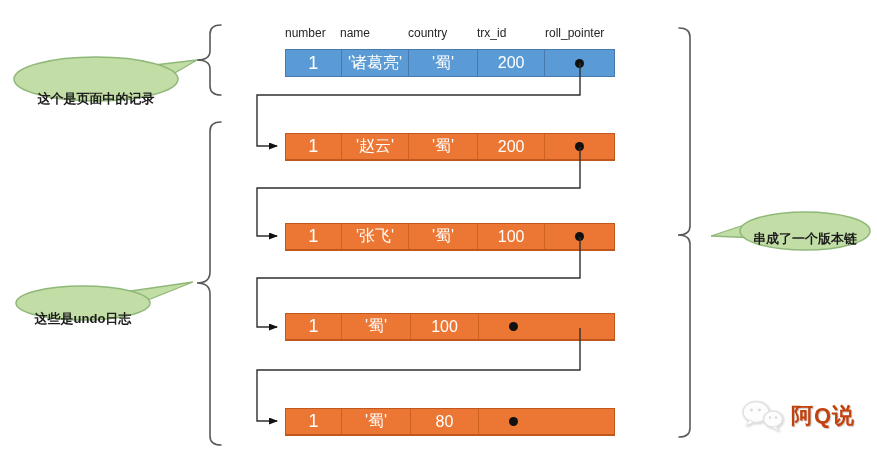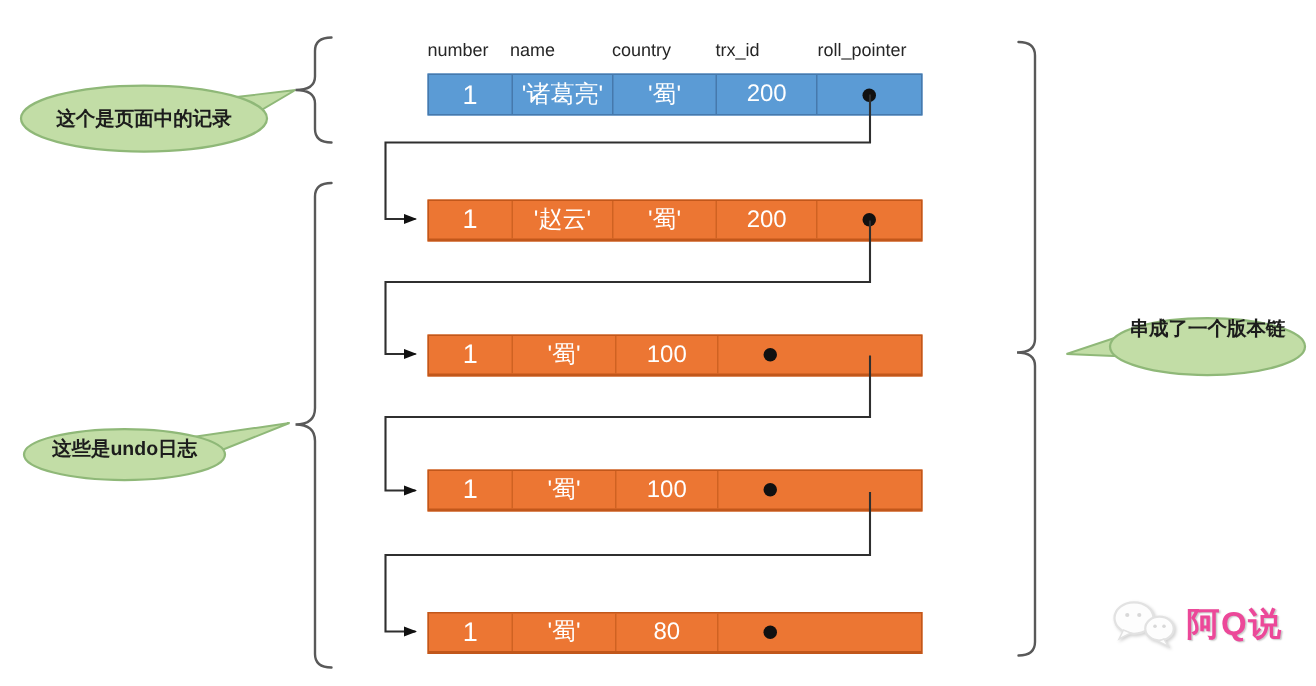--- a/index.html
+++ b/index.html
@@ -16,31 +16,31 @@
   .row.blue  { background:#5B9BD5; border:1px solid #4679AC; }
   .row.orange{ background:#EC7633; border:1px solid #C1571B; border-bottom-width:2px; }
   .row .cell { display:flex; align-items:center; justify-content:center; color:#ffffff; font-size:16px; height:100%; }
   .row.blue  .cell + .cell { border-left:1px solid #4679AC; }
   .row.orange .cell + .cell { border-left:1px solid #CF6222; }
   .row .cell.num { font-size:18px; font-weight:400; }
   .dot { width:9px; height:9px; background:#111111; border-radius:50%; }
 
   
   .callout-label { position:absolute; display:flex; align-items:center; justify-content:center;
-                   font-size:13px; font-weight:600; color:#1c1c1c; z-index:10; text-align:center; }
+                   font-size:13px; font-weight:600; color:#1c1c1c; z-index:10; text-align:center;margin-top:20px; }
   .cl1 { left:14px;  top:57px;  width:164px; height:44px; }
   .cl2 { left:16px;  top:286px; width:134px; height:26px; }
   .cl3 { left:740px; top:200px; width:130px; height:38px; }
 
   
   svg.layer { position:absolute; left:0; top:0; z-index:5; pointer-events:none; }
 
   
   .watermark { position:absolute; left:742px; top:400px; display:flex; align-items:center; gap:7px; z-index:10; }
-  .watermark .wm-text { font-size:22px; font-weight:700; color:#ec4899;
+  .watermark .wm-text { font-size:22px; font-weight:700; color:#c2410c;
       text-shadow:1px 1px 1px rgba(0,0,0,0.22), -0.5px -0.5px 0 rgba(255,255,255,0.9); letter-spacing:1px; }
   .wm-icon { filter:drop-shadow(1px 1px 1px rgba(0,0,0,0.18)); }
 </style>
 </head>
 <body>
 
 <div class="canvas">
 
   <svg class="layer" width="877" height="457" viewBox="0 0 877 457">
     <defs>
@@ -90,20 +90,21 @@
     <div class="cell cw1">'赵云'</div>
     <div class="cell cw2">'蜀'</div>
     <div class="cell cw3">200</div>
     <div class="cell cw4">
         <span class="dot"></span>
       </div>
   </div>
 
   <div class="row orange" style="top:223px">
     <div class="cell cw0 num">1</div>
+    <div class="cell cw1">'张飞'</div>
     <div class="cell cw2">'蜀'</div>
     <div class="cell cw3">100</div>
     <div class="cell cw4">
         <span class="dot"></span>
       </div>
   </div>
 
   <div class="row orange" style="top:313px">
     <div class="cell cw0 num">1</div>
     <div class="cell cw2">'蜀'</div>

